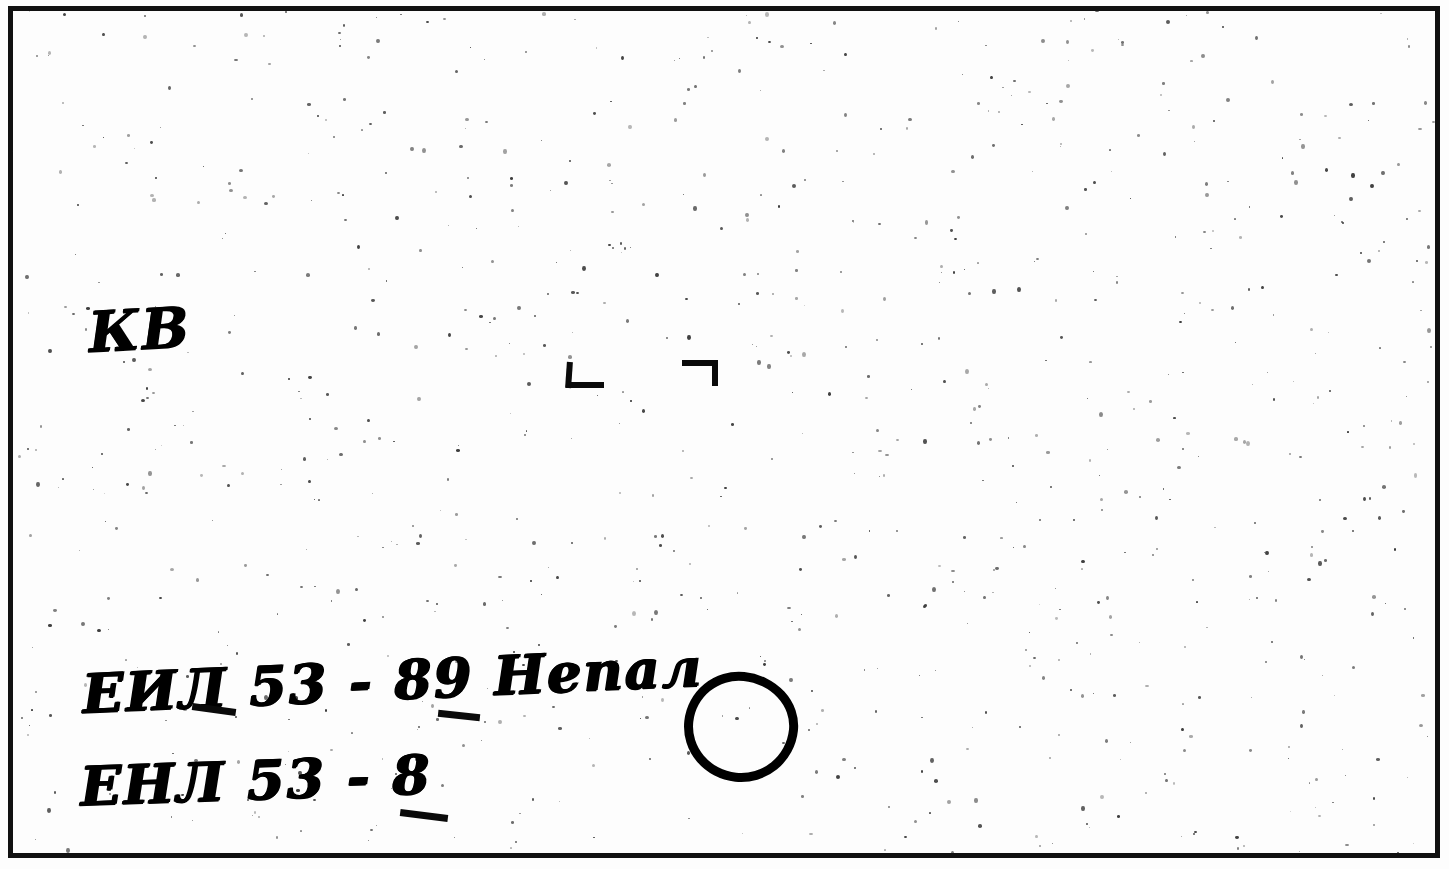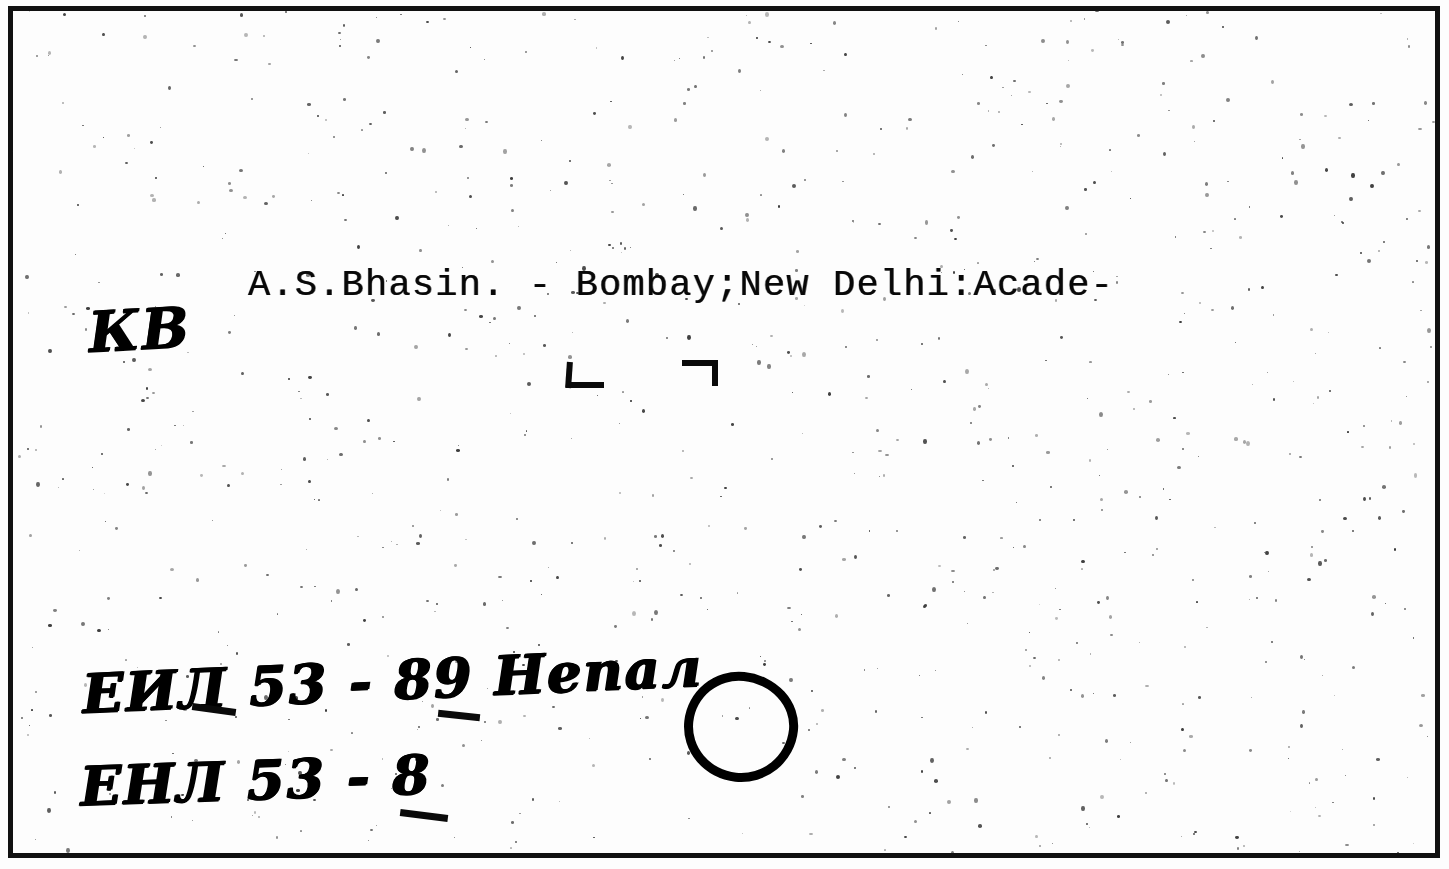--- a/index.html
+++ b/index.html
@@ -1025,21 +1025,20 @@
       <span class="speck" style="width: 2.4px; height: 1.7px; left: 27px; top: 734px; opacity: 0.37;"></span>
       <span class="speck" style="width: 1.2px; height: 0.7px; left: 448px; top: 225px; opacity: 0.46;"></span>
       <span class="speck" style="width: 1.1px; height: 1.2px; left: 1016px; top: 502px; opacity: 0.86;"></span>
       <span class="speck" style="width: 2.3px; height: 1.7px; left: 952px; top: 581px; opacity: 0.77;"></span>
       <span class="speck" style="width: 3.1px; height: 3.3px; left: 469px; top: 195px; opacity: 0.9;"></span>
       <span class="speck" style="width: 2px; height: 2.3px; left: 1192px; top: 579px; opacity: 0.65;"></span>
       <span class="speck" style="width: 2.2px; height: 2.2px; left: 382px; top: 616px; opacity: 0.64;"></span>
     </div>
 
   <div id="typed-block">
-    <div class="line3">A.S.Bhasin. - Bombay;New Delhi:Acade-</div>
   </div>
 
   <div id="call-number">КВ</div>
 
   <div class="handwriting" id="hand-line-1">ЕИЛ 53 - 89 Непал</div>
   <div class="handwriting" id="hand-line-2">ЕНЛ 53 - 8</div>
 
   <div id="circle-mark"></div>
 
   <div class="ink-stroke" id="stroke-a"></div>

